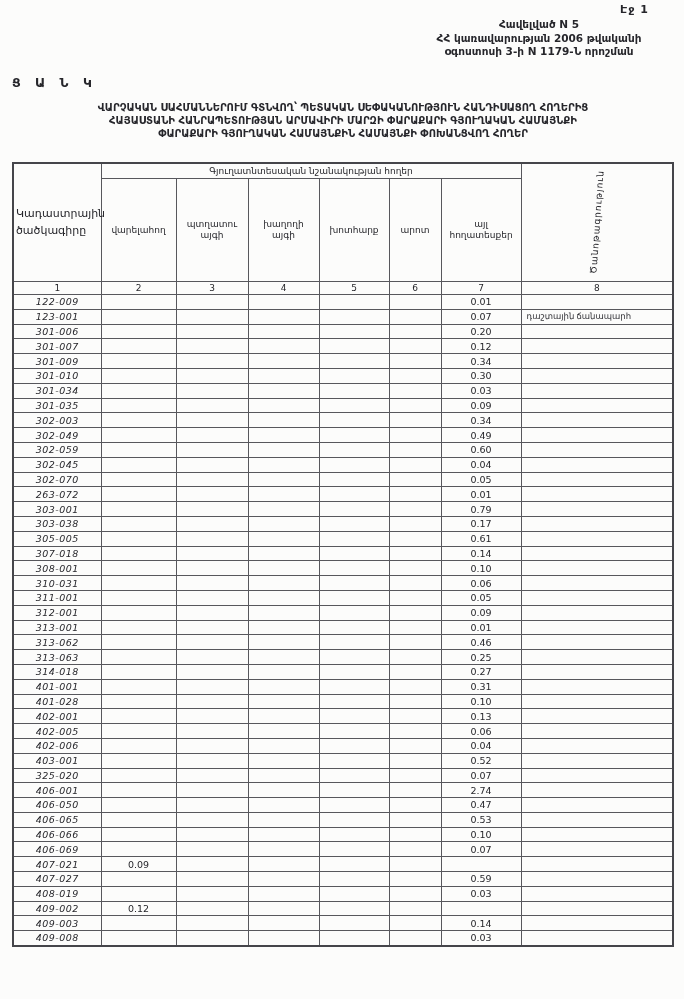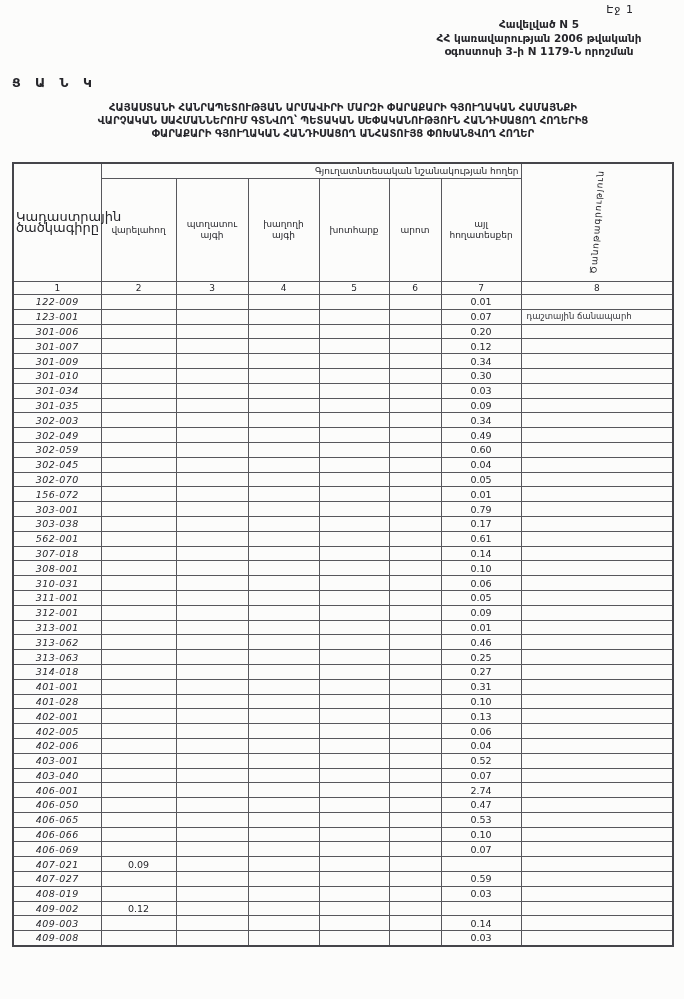--- a/index.html
+++ b/index.html
@@ -7,22 +7,22 @@
   body {
     width: 684px; height: 999px;
     background: #fcfcfb;
     font-family: "DejaVu Sans", sans-serif;
     color: #26262b;
     overflow: hidden;
   }
   .page { position: relative; width: 684px; height: 999px; padding: 2px 10px 0 12px; }
 
   .page-label {
-    position: absolute; top: 3px; right: 50px;
-    font-size: 11px; font-weight: 400; letter-spacing: 1px;
+    position: absolute; top: 3px; right: 35px;
+    font-size: 11px; font-weight: 700; letter-spacing: 1px;
   }
   .appendix {
     margin: 16px 6px 16px auto; width: 258px;
     text-align: center; font-size: 10.5px; font-weight: 700; line-height: 13.5px;
   }
   .list-title {
     margin-top: 15px; text-align: left;
     font-size: 12.5px; font-weight: 700; letter-spacing: 5px;
   }
   .doc-title {
@@ -31,55 +31,55 @@
   }
 
   table.land {
     border-collapse: collapse; table-layout: fixed;
     width: 660px; margin-top: 22px;
     font-size: 9px;
   }
   table.land th, table.land td { border: 1px solid #57575c; padding: 0 2px; }
   table.land { border: 2px solid #45454a; }
 
-  th.codeh { font-weight: 400; font-size: 13px; line-height: 11px; text-align: left; padding-left: 5px; }
-  th.grouph { font-weight: 400; font-size: 9px; height: 16px; text-align: right; }
+  th.codeh { font-weight: 400; font-size: 11px; line-height: 17px; text-align: left; padding-left: 5px; }
+  th.grouph { font-weight: 400; font-size: 9px; height: 16px; text-align: center; }
   th.subh { font-weight: 400; font-size: 9px; line-height: 11px; height: 103px; text-align: center; vertical-align: middle; }
   th.noteh { vertical-align: middle; text-align: center; }
   .rot {
     writing-mode: vertical-rl; transform: rotate(184deg);
     margin: 0 auto; font-size: 9px; font-weight: 400; letter-spacing: 1px;
     white-space: nowrap;
   }
   tr.numbers td { height: 13px; text-align: center; font-size: 9px; line-height: 12px; }
 
   tbody td { height: 14.8px; font-size: 9.5px; line-height: 13px; }
   tbody td.code { text-align: center; letter-spacing: 0.5px; font-style: italic; }
   tbody td.val  { text-align: center; }
-  tbody td.note { text-align: left; font-size: 8.5px; padding-left: 5px; color: #333338; }
+  tbody td.note { text-align: left; font-size: 8.5px; padding-left: 5px; color: #333338; font-family: Liberation Serif, serif; }
 </style>
 </head>
 <body>
 
 <div class="page">
 
   <div class="page-label">Էջ 1</div>
 
   <div class="appendix">
     <div>Հավելված N 5</div>
     <div>ՀՀ կառավարության 2006 թվականի</div>
     <div>օգոստոսի 3-ի N 1179-Ն որոշման</div>
   </div>
 
   <div class="list-title">Ց Ա Ն Կ</div>
 
   <div class="doc-title">
+    <div>ՎԱՐՉԱԿԱՆ ՍԱՀՄԱՆՆԵՐՈՒՄ ԳՏՆՎՈՂ՝ ՊԵՏԱԿԱՆ ՍԵՓԱԿԱՆՈՒԹՅՈՒՆ ՀԱՆԴԻՍԱՑՈՂ ՀՈՂԵՐԻՑ</div>
     <div>ՀԱՅԱՍՏԱՆԻ ՀԱՆՐԱՊԵՏՈՒԹՅԱՆ ԱՐՄԱՎԻՐԻ ՄԱՐԶԻ ՓԱՐԱՔԱՐԻ ԳՅՈՒՂԱԿԱՆ ՀԱՄԱՅՆՔԻ</div>
-    <div>ՎԱՐՉԱԿԱՆ ՍԱՀՄԱՆՆԵՐՈՒՄ ԳՏՆՎՈՂ՝ ՊԵՏԱԿԱՆ ՍԵՓԱԿԱՆՈՒԹՅՈՒՆ ՀԱՆԴԻՍԱՑՈՂ ՀՈՂԵՐԻՑ</div>
-    <div>ՓԱՐԱՔԱՐԻ ԳՅՈՒՂԱԿԱՆ ՀԱՆԴԻՍԱՑՈՂ ԱՆՀԱՏՈՒՅՑ ՓՈԽԱՆՑՎՈՂ ՀՈՂԵՐ</div>
+    <div>ՓԱՐԱՔԱՐԻ ԳՅՈՒՂԱԿԱՆ ՀԱՄԱՅՆՔԻՆ ՀԱՄԱՅՆՔԻ ՓՈԽԱՆՑՎՈՂ ՀՈՂԵՐ</div>
   </div>
 
   <table class="land">
     <colgroup>
       <col style="width:88px">
         <col style="width:75px">
         <col style="width:72px">
         <col style="width:71px">
       <col style="width:70px">
         <col style="width:52px">
@@ -238,21 +238,21 @@
           <td class="code">302-070</td>
           <td class="val"></td>
           <td class="val"></td>
           <td class="val"></td>
           <td class="val"></td>
           <td class="val"></td>
           <td class="val">0.05</td>
           <td class="note"></td>
         </tr>
         <tr>
-          <td class="code">156-072</td>
+          <td class="code">263-072</td>
           <td class="val"></td>
           <td class="val"></td>
           <td class="val"></td>
           <td class="val"></td>
           <td class="val"></td>
           <td class="val">0.01</td>
           <td class="note"></td>
         </tr>
         <tr>
           <td class="code">303-001</td>
@@ -268,21 +268,21 @@
           <td class="code">303-038</td>
           <td class="val"></td>
           <td class="val"></td>
           <td class="val"></td>
           <td class="val"></td>
           <td class="val"></td>
           <td class="val">0.17</td>
           <td class="note"></td>
         </tr>
         <tr>
-          <td class="code">562-001</td>
+          <td class="code">305-005</td>
           <td class="val"></td>
           <td class="val"></td>
           <td class="val"></td>
           <td class="val"></td>
           <td class="val"></td>
           <td class="val">0.61</td>
           <td class="note"></td>
         </tr>
         <tr>
           <td class="code">307-018</td>
@@ -428,21 +428,21 @@
           <td class="code">403-001</td>
           <td class="val"></td>
           <td class="val"></td>
           <td class="val"></td>
           <td class="val"></td>
           <td class="val"></td>
           <td class="val">0.52</td>
           <td class="note"></td>
         </tr>
         <tr>
-          <td class="code">403-040</td>
+          <td class="code">325-020</td>
           <td class="val"></td>
           <td class="val"></td>
           <td class="val"></td>
           <td class="val"></td>
           <td class="val"></td>
           <td class="val">0.07</td>
           <td class="note"></td>
         </tr>
         <tr>
           <td class="code">406-001</td>

